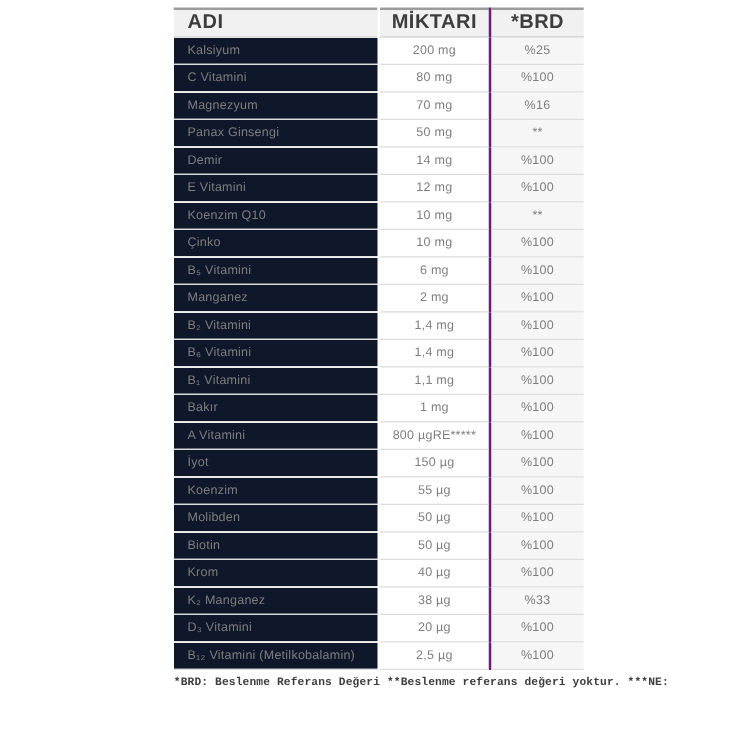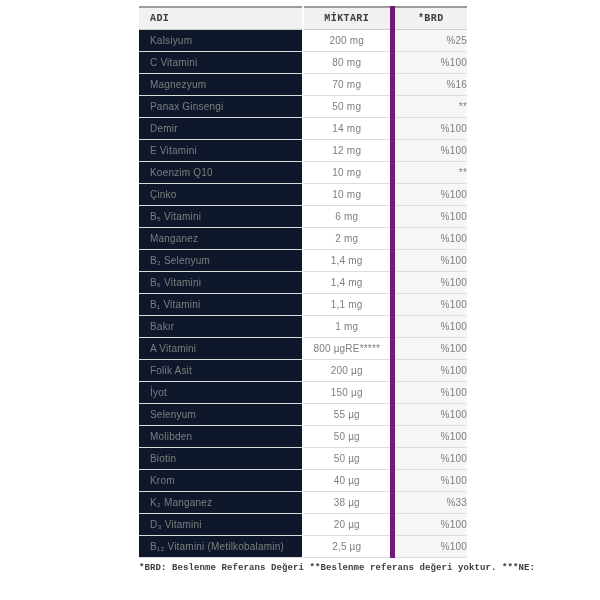--- a/index.html
+++ b/index.html
@@ -19,46 +19,45 @@
     border-collapse: collapse;
     table-layout: fixed;
     border-top: 2px solid #9c9c9c;
   }
   col.c1 { width: 164px; }
   col.c2 { width: 89px; }
   col.c3 { width: 75px; }
   thead th {
     background: #f1f1f1;
     color: #3d3d3d;
-    font-size: 10px;
+    font-size: 16px;
     font-weight: bold;
     letter-spacing: 0.4px;
     height: 22px;
     border-bottom: 1px solid #cccccc;
     padding: 0;
     vertical-align: middle;
-    font-family: Liberation Mono, monospace;
   }
   thead th.cell-name { text-align: left; padding-left: 11px; }
   thead th.cell-amount, thead th.cell-brd { text-align: center; }
   tbody td {
     height: 22px;
     font-size: 10px;
     color: #7e7e7e;
     letter-spacing: 0.2px;
     border-bottom: 1px solid #dcdcdc;
     vertical-align: middle;
     padding: 0;
     white-space: nowrap;
     overflow: hidden;
   }
   tbody td.cell-name  { background: #0f172a; text-align: left; padding-left: 11px; }
   tbody td.cell-amount{ background: #ffffff; text-align: center; }
-  tbody td.cell-brd   { background: #f6f6f6; text-align: right; }
-  .col-amount { border-left: 2px solid #ffffff; border-right: 5px solid #701a75; }
+  tbody td.cell-brd   { background: #f6f6f6; text-align: center; }
+  .col-amount { border-left: 2px solid #ffffff; border-right: 2px solid #701a75; }
   .footnote {
     margin-top: 5px;
     text-align: center;
     font-size: 9px;
     font-weight: bold;
     color: #3e3e3e;
     letter-spacing: 0.1px;
     white-space: nowrap;
     font-family: Liberation Mono, monospace;
   }
@@ -125,21 +124,21 @@
           <td class="cell-name">B₅ Vitamini</td>
           <td class="cell-amount col-amount">6 mg</td>
           <td class="cell-brd">%100</td>
         </tr>
         <tr>
           <td class="cell-name">Manganez</td>
           <td class="cell-amount col-amount">2 mg</td>
           <td class="cell-brd">%100</td>
         </tr>
         <tr>
-          <td class="cell-name">B₂ Selenyum</td>
+          <td class="cell-name">B₂ Vitamini</td>
           <td class="cell-amount col-amount">1,4 mg</td>
           <td class="cell-brd">%100</td>
         </tr>
         <tr>
           <td class="cell-name">B₆ Vitamini</td>
           <td class="cell-amount col-amount">1,4 mg</td>
           <td class="cell-brd">%100</td>
         </tr>
         <tr>
           <td class="cell-name">B₁ Vitamini</td>
@@ -150,31 +149,26 @@
           <td class="cell-name">Bakır</td>
           <td class="cell-amount col-amount">1 mg</td>
           <td class="cell-brd">%100</td>
         </tr>
         <tr>
           <td class="cell-name">A Vitamini</td>
           <td class="cell-amount col-amount">800 µgRE*****</td>
           <td class="cell-brd">%100</td>
         </tr>
         <tr>
-          <td class="cell-name">Folik Asit</td>
-          <td class="cell-amount col-amount">200 µg</td>
-          <td class="cell-brd">%100</td>
-        </tr>
-        <tr>
           <td class="cell-name">İyot</td>
           <td class="cell-amount col-amount">150 µg</td>
           <td class="cell-brd">%100</td>
         </tr>
         <tr>
-          <td class="cell-name">Selenyum</td>
+          <td class="cell-name">Koenzim</td>
           <td class="cell-amount col-amount">55 µg</td>
           <td class="cell-brd">%100</td>
         </tr>
         <tr>
           <td class="cell-name">Molibden</td>
           <td class="cell-amount col-amount">50 µg</td>
           <td class="cell-brd">%100</td>
         </tr>
         <tr>
           <td class="cell-name">Biotin</td>

